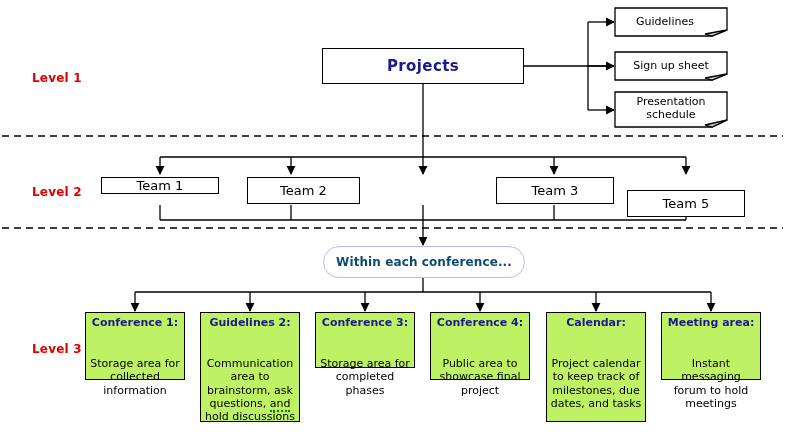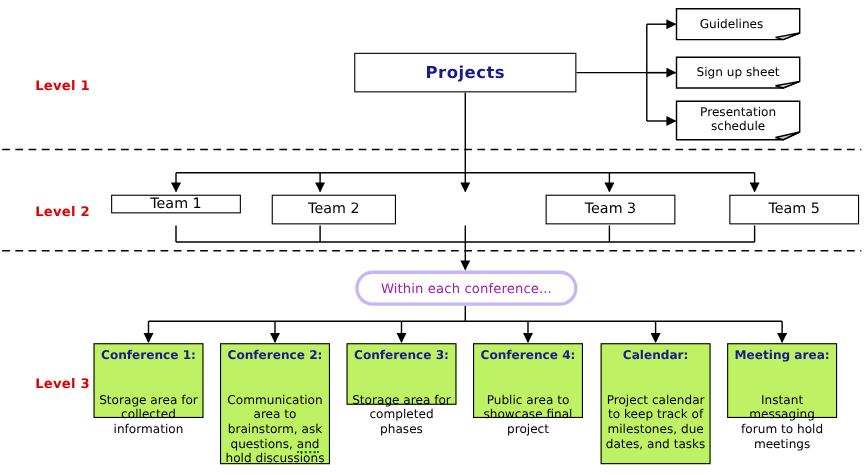--- a/index.html
+++ b/index.html
@@ -76,29 +76,29 @@
     text-align: center;
     line-height: 1.15;
     padding: 0 4px;
     box-sizing: border-box;
   }
   
   .pill {
     position: absolute;
     box-sizing: border-box;
     background: #ffffff;
-    border: 3px solid #c4b5fd;
+    border: 1px solid #c4b5fd;
     border-radius: 999px;
     display: flex;
     align-items: center;
     justify-content: center;
     font-family: "DejaVu Sans", sans-serif;
     font-size: 12px;
-    font-weight: normal;
-    color: #a21caf;
+    font-weight: bold;
+    color: #0c4a6e;
     letter-spacing: 0.1px;
   }
   
   .card {
     position: absolute;
     box-sizing: border-box;
     background: #bef264;
     border: 1px solid #000000;
     text-align: center;
     font-family: "DejaVu Sans", sans-serif;
@@ -204,31 +204,31 @@
   <div class="doc" style="left:615px; top:92px; width:112px; height:33px;">
     <div class="doc-text">Presentation schedule</div>
   </div>
   <div class="doc" style="left:615px; top:52px; width:112px; height:28px;">
     <div class="doc-text">Sign up sheet</div>
   </div>
 
   <div class="node node-team" style="left:101px; top:177px; width:118px; height:17px;">Team 1</div>
   <div class="node node-team" style="left:247px; top:177px; width:113px; height:27px;">Team 2</div>
   <div class="node node-team" style="left:496px; top:177px; width:118px; height:27px;">Team 3</div>
-  <div class="node node-team" style="left:627px; top:177px; width:118px; height:27px;margin-left:36px;">Team 5</div>
+  <div class="node node-team" style="left:627px; top:190px; width:118px; height:27px;">Team 5</div>
 
   <div class="pill" style="left:323px; top:246px; width:202px; height:32px;">Within each conference...</div>
 
   <div class="card" style="left:85px; top:312px; width:100px; height:68px;">
     <span class="card-title">Conference 1:</span>
     <span class="card-body">Storage area for collected information</span>
   </div>
 
   <div class="card" style="left:200px; top:312px; width:100px; height:110px;">
-    <span class="card-title">Conference 2:</span>
+    <span class="card-title">Guidelines 2:</span>
     <span class="card-body"><span>Communication area to brainstorm, ask questions, </span><span class="spell">and</span><span> hold discussions</span></span>
   </div>
 
   <div class="card" style="left:315px; top:312px; width:100px; height:56px;">
     <span class="card-title">Conference 3:</span>
     <span class="card-body">Storage area for completed phases</span>
   </div>
 
   <div class="card" style="left:430px; top:312px; width:100px; height:68px;">
     <span class="card-title">Conference 4:</span>

